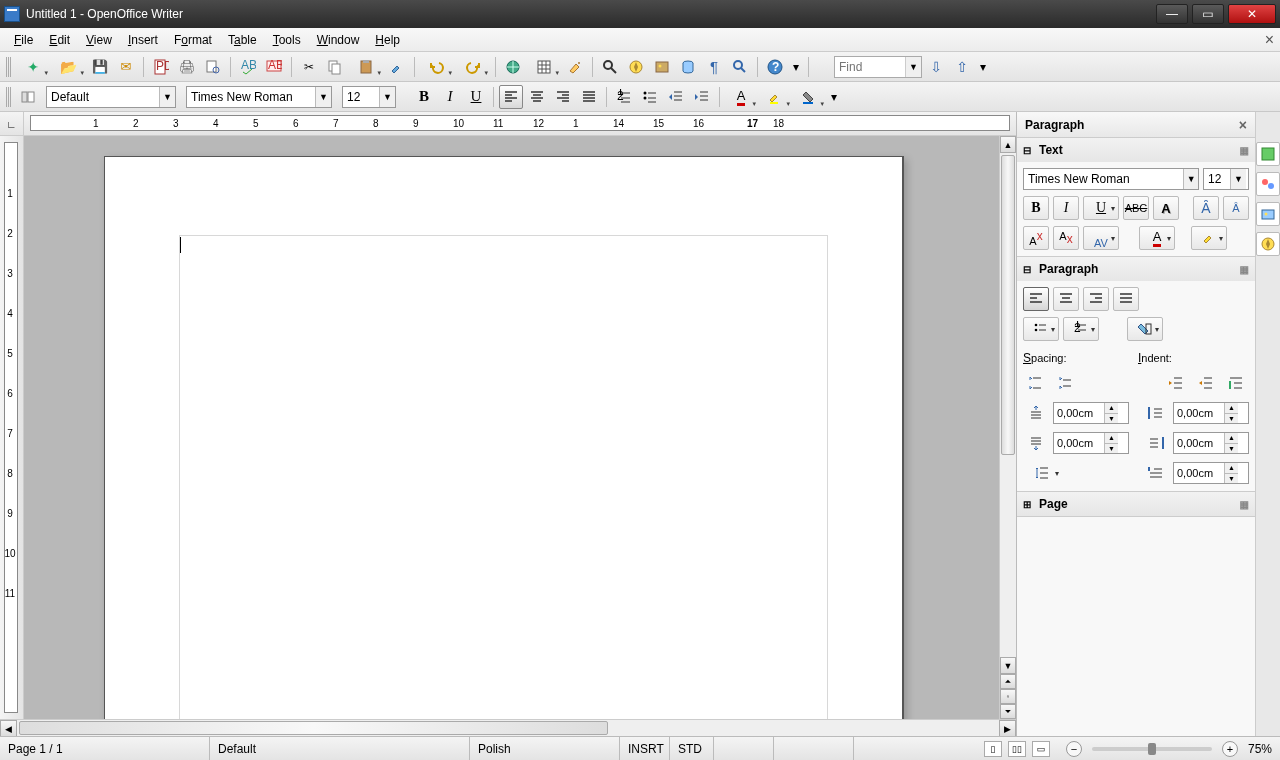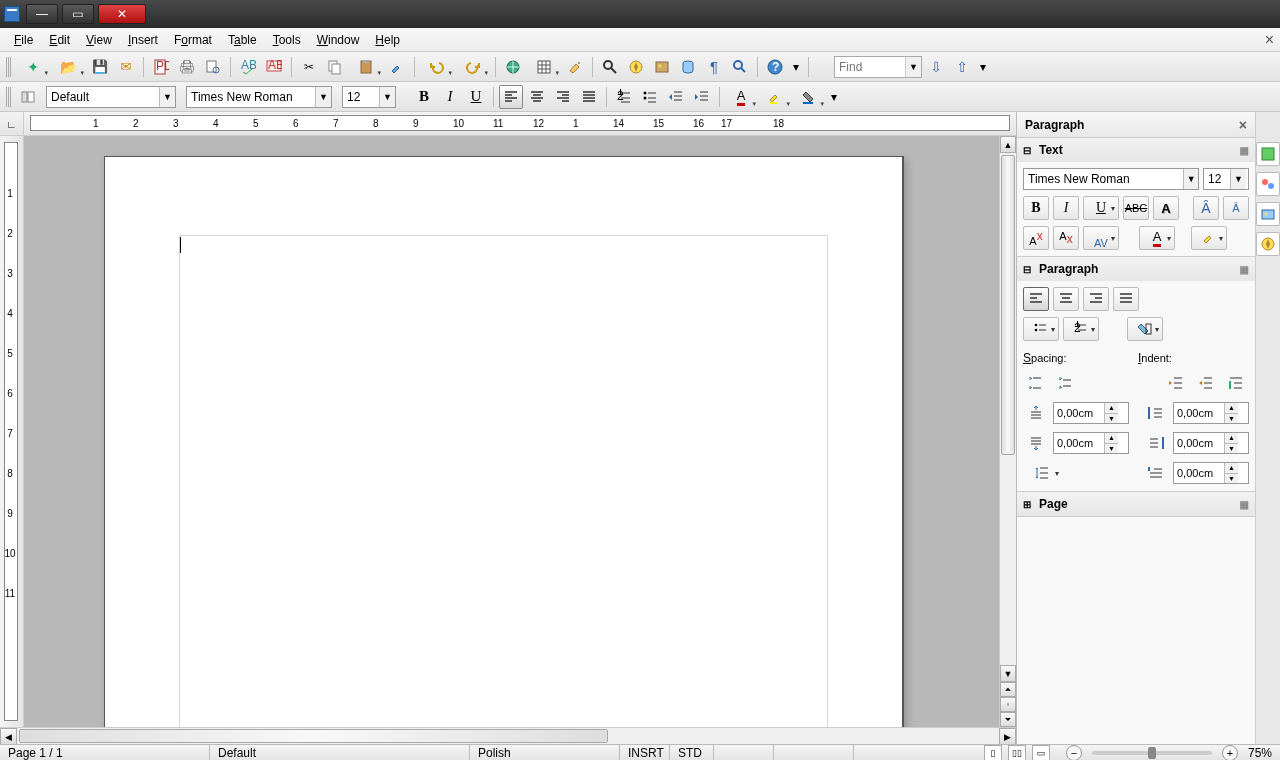--- a/index.html
+++ b/index.html
@@ -73,39 +73,40 @@
 .small-combo .dd { width:16px; background:#f0f0f0; border-left:1px solid #bbb; display:flex; align-items:center; justify-content:center; font-size:9px; cursor:pointer; }
 .spin { display:flex; border:1px solid #999; background:#fff; height:22px; width:76px; }
 .spin input { border:none; outline:none; width:50px; padding:0 3px; font-size:11px; }
 .spin .spbtns { width:14px; display:flex; flex-direction:column; border-left:1px solid #bbb; }
 .spin .spbtns div { flex:1; display:flex; align-items:center; justify-content:center; font-size:7px; background:#f0f0f0; cursor:pointer; }
 .spin .spbtns div:first-child { border-bottom:1px solid #bbb; }
 .label { font-size:11px; }
 .label u { text-decoration:underline; }
 .side-tabs { width:32px; background:#e8e8e8; display:flex; flex-direction:column; align-items:center; gap:6px; padding-top:30px; }
 .side-tab { width:24px; height:24px; border:1px solid #bbb; background:#fff; cursor:pointer; display:flex; align-items:center; justify-content:center; border-radius:2px; }
-.statusbar { height:16px; background:linear-gradient(#f4f4f4,#e4e4e4); border-top:1px solid #bbb; display:flex; align-items:center; font-size:11px; }
+.statusbar { height:24px; background:linear-gradient(#f4f4f4,#e4e4e4); border-top:1px solid #bbb; display:flex; align-items:center; font-size:11px; }
 .status-cell { padding:0 8px; border-right:1px solid #bbb; height:100%; display:flex; align-items:center; }
 .status-right { margin-left:auto; display:flex; align-items:center; gap:4px; padding:0 8px; }
 .zoom-slider { width:120px; height:4px; background:#ccc; border-radius:2px; position:relative; margin:0 6px; }
 .zoom-slider .zthumb { position:absolute; left:50%; top:-4px; width:8px; height:12px; background:#888; border-radius:2px; transform:translateX(-50%); }
 .zoom-slider .ztick { position:absolute; top:-2px; width:1px; height:8px; background:#888; left:50%; }
 .zbtn { width:16px; height:16px; border:1px solid #999; border-radius:8px; display:flex; align-items:center; justify-content:center; cursor:pointer; background:#f8f8f8; font-size:11px; }
 .view-btn { width:18px; height:16px; border:1px solid #aaa; background:#fff; cursor:pointer; margin-left:2px; display:flex; align-items:center; justify-content:center; font-size:9px; }
 
 
 .i-new{color:#2a6; font-size:14px;} .i-open{color:#e9a030; font-size:14px;} .i-save{color:#46a; font-size:13px;}
 .i-print{color:#555; font-size:13px;} .i-mail{color:#c80; font-size:13px;}
 svg{width:16px;height:16px;}
 </style>
 </head>
 <body>
 
 <div class="titlebar">
   <div class="doc-icon"></div>
+  <div class="title-text">Untitled 1 - OpenOffice Writer</div>
   <div class="win-btns">
     <div class="win-btn win-min">—</div>
     <div class="win-btn win-max">▭</div>
     <div class="win-btn win-close">✕</div>
   </div>
 </div>
 
 <div class="menubar">
   <div class="menu-item"><u>F</u><span>ile</span></div>
   <div class="menu-item"><u>E</u>dit</div>
@@ -381,21 +382,21 @@
           <span class="ruler-num" style="left: 302px;">7</span>
           <span class="ruler-num" style="left: 342px;">8</span>
           <span class="ruler-num" style="left: 382px;">9</span>
           <span class="ruler-num" style="left: 422px;">10</span>
           <span class="ruler-num" style="left: 462px;">11</span>
           <span class="ruler-num" style="left: 502px;">12</span>
           <span class="ruler-num" style="left: 542px;">1</span>
           <span class="ruler-num" style="left: 582px;">14</span>
           <span class="ruler-num" style="left: 622px;">15</span>
           <span class="ruler-num" style="left: 662px;">16</span>
-          <span class="ruler-num" style="left: 690px;">17</span>
+          <span class="ruler-num" style="left: 716px; font-weight: bold;">17</span>
           <span class="ruler-num" style="left: 742px;">18</span>
         </div>
     </div>
     <div class="doc-body">
       <div class="v-ruler">
         <div class="v-ruler-inner"></div>
       <span class="vnum" style="top: 52px;">1</span>
           <span class="vnum" style="top: 92px;">2</span>
           <span class="vnum" style="top: 132px;">3</span>
           <span class="vnum" style="top: 172px;">4</span>

